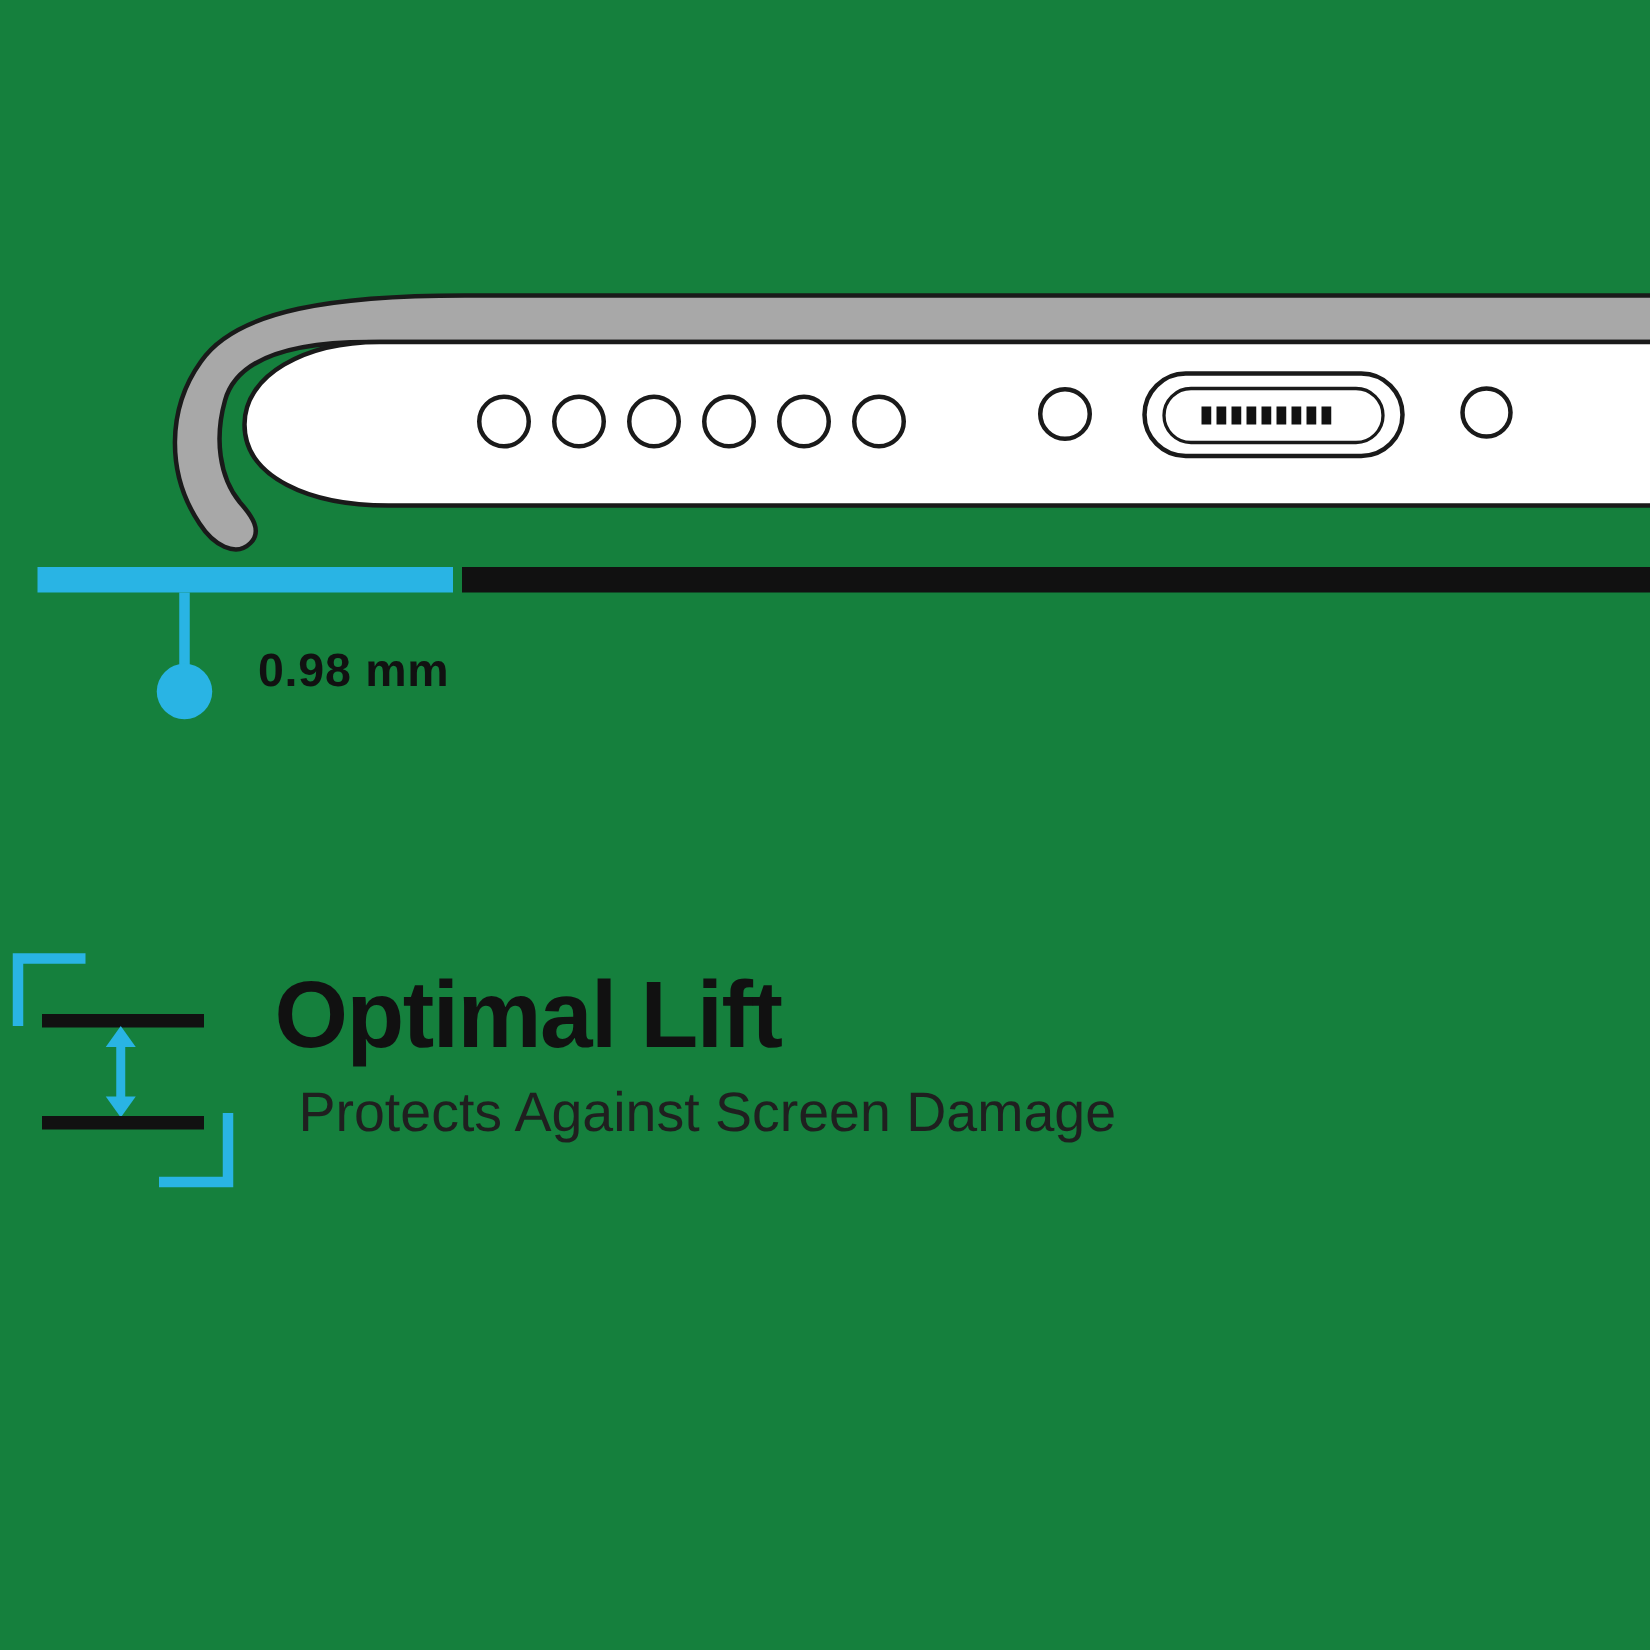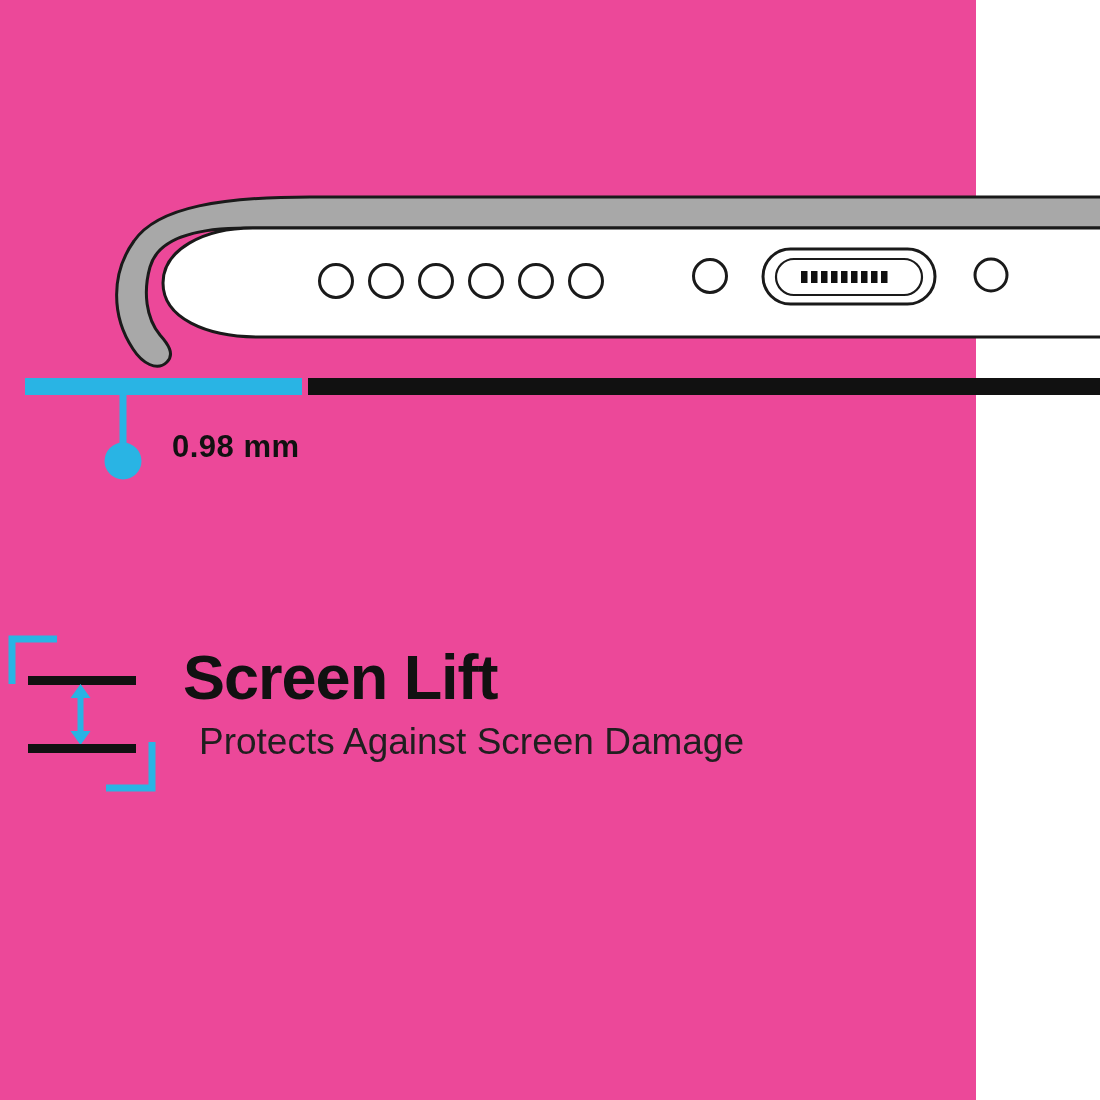--- a/index.html
+++ b/index.html
@@ -10,22 +10,22 @@
   *{margin:0;padding:0;box-sizing:border-box;}
   html,body{background:#ffffff;}
   body{
     width:1100px;height:1100px;
     font-family:"Liberation Sans", sans-serif;
     position:relative;
     overflow:hidden;
   }
   .canvas{
     position:relative;
-    width:976px;height:1100px;
-    background:#ec4899;
+    width:1100px;height:1100px;
+    background:#15803d;
   }
   .phone-svg{
     position:absolute;
     left:0;top:0;
     width:1100px;height:500px;
     display:block;
   }
   .outline{fill:#ffffff;stroke:var(--ink);stroke-width:3;}
   .outline-thin{fill:none;stroke:var(--ink);stroke-width:2.2;}
   .case{fill:var(--gray);stroke:var(--ink);stroke-width:3;stroke-linejoin:round;}
@@ -138,17 +138,17 @@
     <g>
       <rect class="accent-fill" x="69.5" y="66" width="6" height="41"></rect>
       <polygon class="accent-fill" points="72.5,56 62.5,70 82.5,70"></polygon>
       <polygon class="accent-fill" points="72.5,117 62.5,103 82.5,103"></polygon>
     </g>
     <rect class="ink-fill" x="20" y="116" width="108" height="9"></rect>
     <path class="accent-stroke" d="M 98 160 L 144 160 L 144 114"></path>
   </svg>
 
   <div class="feature-text">
-    <div class="feature-title">Screen Lift</div>
+    <div class="feature-title">Optimal Lift</div>
     <div class="feature-subtitle">Protects Against Screen Damage</div>
   </div>
 
 </div>
 
 </body></html>

